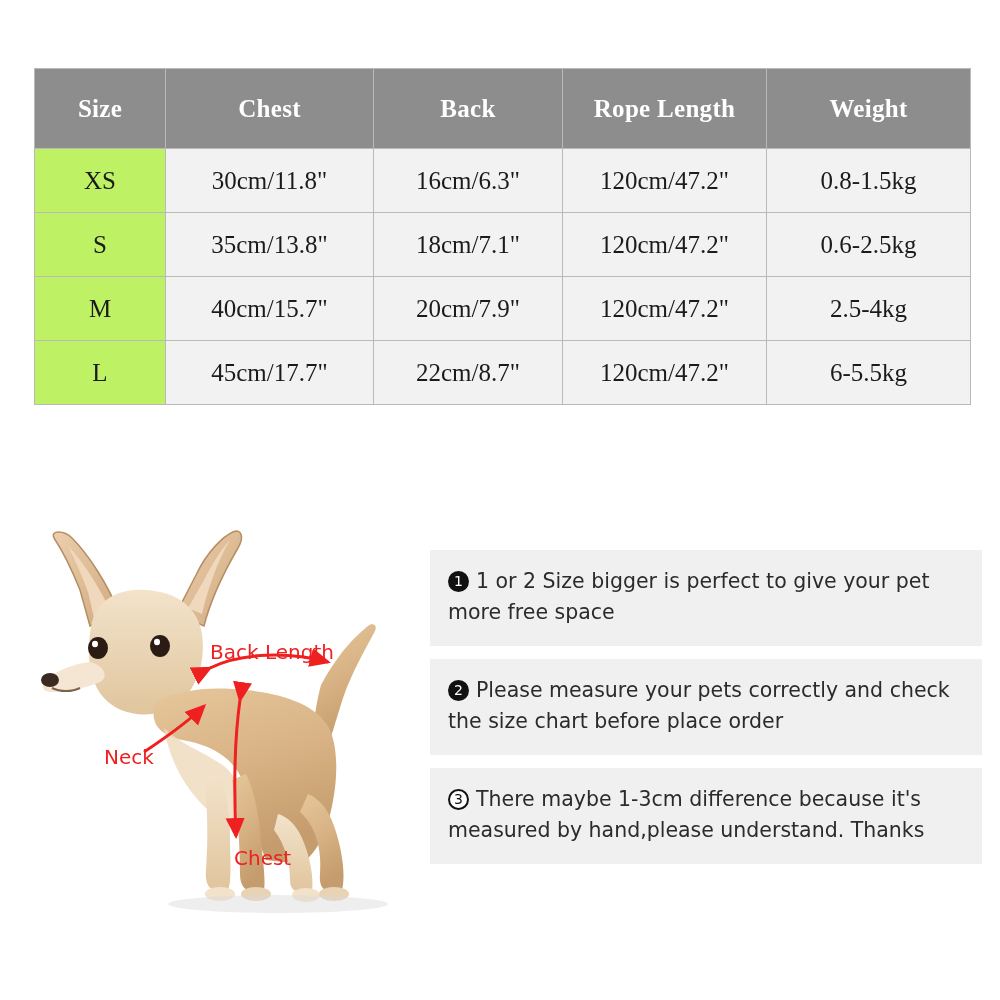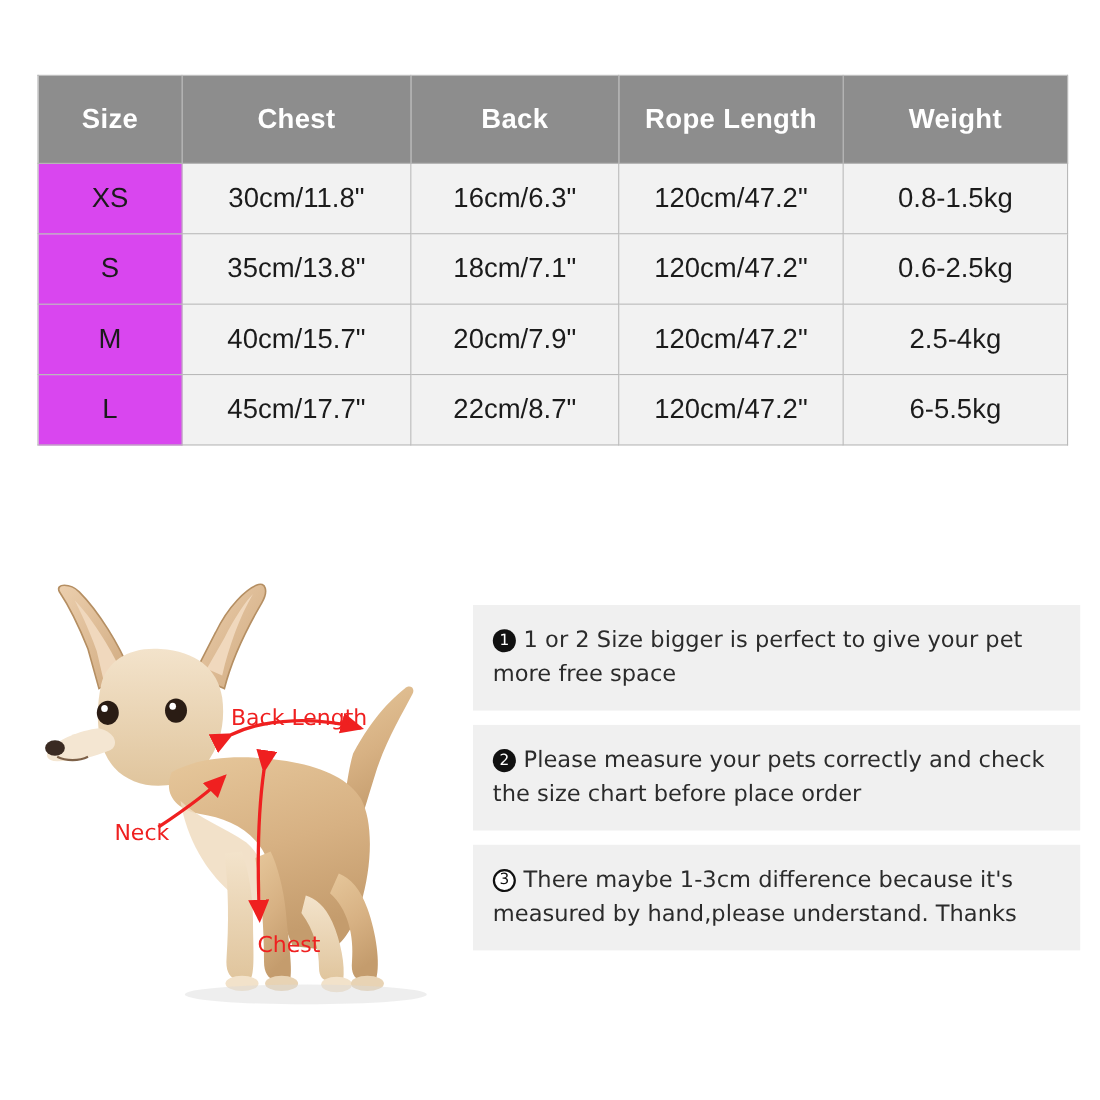--- a/index.html
+++ b/index.html
@@ -23,21 +23,21 @@
   .size-table-wrap {
     position: absolute;
     left: 34px;
     top: 68px;
     width: 936px;
   }
   table.size-table {
     border-collapse: collapse;
     width: 936px;
     table-layout: fixed;
-    font-family: Liberation Sans, sans-serif;
+    font-family: Liberation Serif, serif;
   }
   table.size-table th,
   table.size-table td {
     border: 1px solid #b9b9b9;
     text-align: center;
     color: #1b1b1b;
   }
   table.size-table thead th {
     background: #8d8d8d;
     color: #ffffff;
@@ -45,21 +45,21 @@
     font-weight: bold;
     height: 77px;
     letter-spacing: .3px;
   }
   table.size-table tbody td {
     background: #f2f2f2;
     font-size: 25px;
     height: 61px;
   }
   table.size-table tbody td.size-col {
-    background: #d946ef;
+    background: #bef264;
     margin-left: 28px;
   }
   col.c-size   { width: 131px; }
   col.c-chest  { width: 208px; }
   col.c-back   { width: 189px; }
   col.c-rope   { width: 204px; }
   col.c-weight { width: 204px; }
 
   
   .lower {

